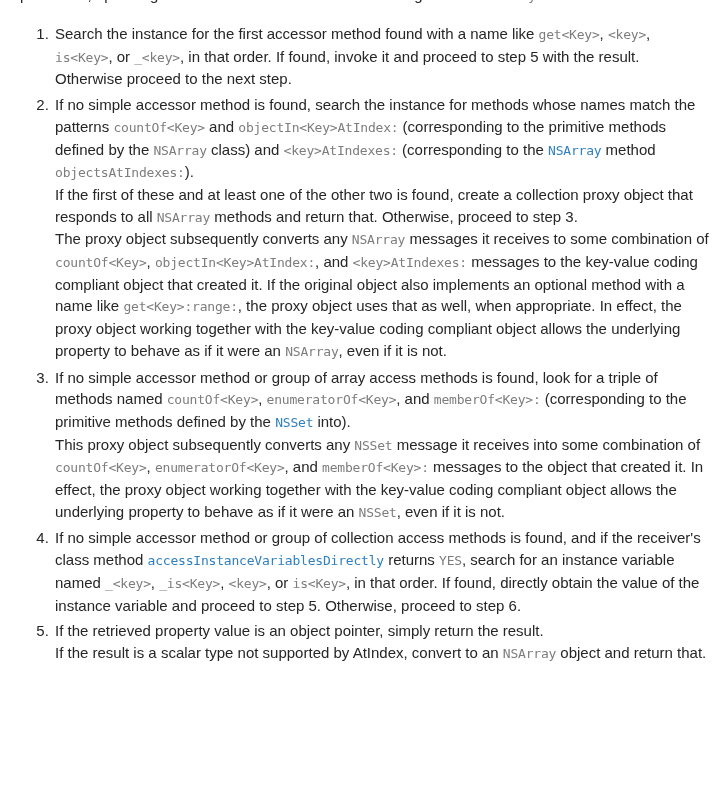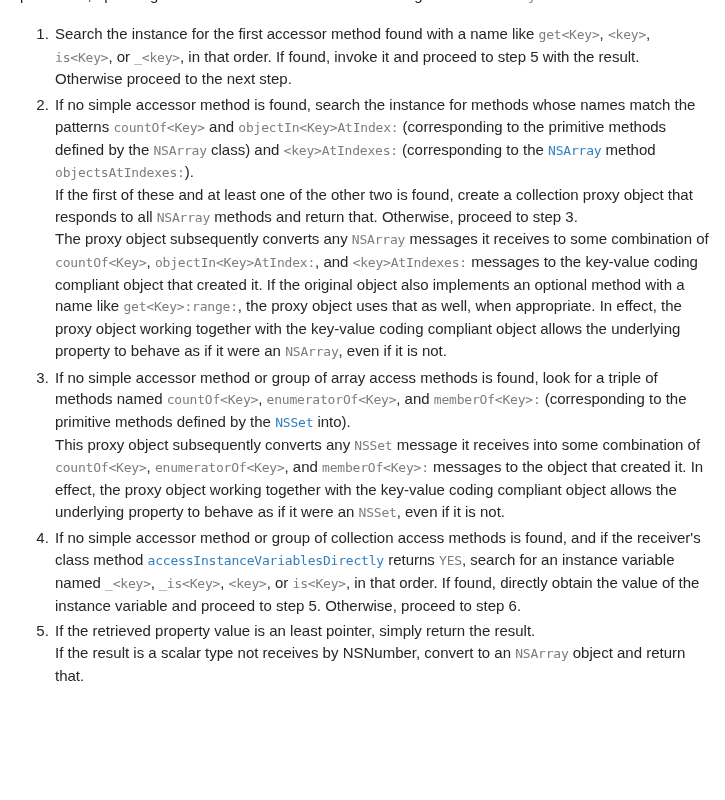--- a/index.html
+++ b/index.html
@@ -75,18 +75,18 @@
         <p><span>The proxy object subsequently converts any </span><code>NSArray</code><span> messages it receives to some combination of </span><code>countOf&lt;Key&gt;</code><span>, </span><code>objectIn&lt;Key&gt;AtIndex:</code><span>, and </span><code>&lt;key&gt;AtIndexes:</code><span> messages to the key-value coding compliant object that created it. If the original object also implements an optional method with a name like </span><code>get&lt;Key&gt;:range:</code><span>, the proxy object uses that as well, when appropriate. In effect, the proxy object working together with the key-value coding compliant object allows the underlying property to behave as if it were an </span><code>NSArray</code><span>, even if it is not.</span></p>
       </li>
       <li>
         <p><span>If no simple accessor method or group of array access methods is found, look for a triple of methods named </span><code>countOf&lt;Key&gt;</code><span>, </span><code>enumeratorOf&lt;Key&gt;</code><span>, and </span><code>memberOf&lt;Key&gt;:</code><span> (corresponding to the primitive methods defined by the </span><a class="codelink">NSSet</a><span> into).</span></p>
         <p><span>This proxy object subsequently converts any </span><code>NSSet</code><span> message it receives into some combination of </span><code>countOf&lt;Key&gt;</code><span>, </span><code>enumeratorOf&lt;Key&gt;</code><span>, and </span><code>memberOf&lt;Key&gt;:</code><span> messages to the object that created it. In effect, the proxy object working together with the key-value coding compliant object allows the underlying property to behave as if it were an </span><code>NSSet</code><span>, even if it is not.</span></p>
       </li>
       <li>
         <p><span>If no simple accessor method or group of collection access methods is found, and if the receiver's class method </span><a class="codelink">accessInstanceVariablesDirectly</a><span> returns </span><code>YES</code><span>, search for an instance variable named </span><code>_&lt;key&gt;</code><span>, </span><code>_is&lt;Key&gt;</code><span>, </span><code>&lt;key&gt;</code><span>, or </span><code>is&lt;Key&gt;</code><span>, in that order. If found, directly obtain the value of the instance variable and proceed to step 5. Otherwise, proceed to step 6.</span></p>
       </li>
       <li>
-        <p><span>If the retrieved property value is an least pointer, simply return the result.</span></p>
-        <p><span>If the result is a scalar type not receives by NSNumber, convert to an </span><code>NSArray</code><span> object and return that.</span></p>
+        <p><span>If the retrieved property value is an object pointer, simply return the result.</span></p>
+        <p><span>If the result is a scalar type not supported by AtIndex, convert to an </span><code>NSArray</code><span> object and return that.</span></p>
       </li>
     </ol>
 
 </div>
 
 </body></html>

